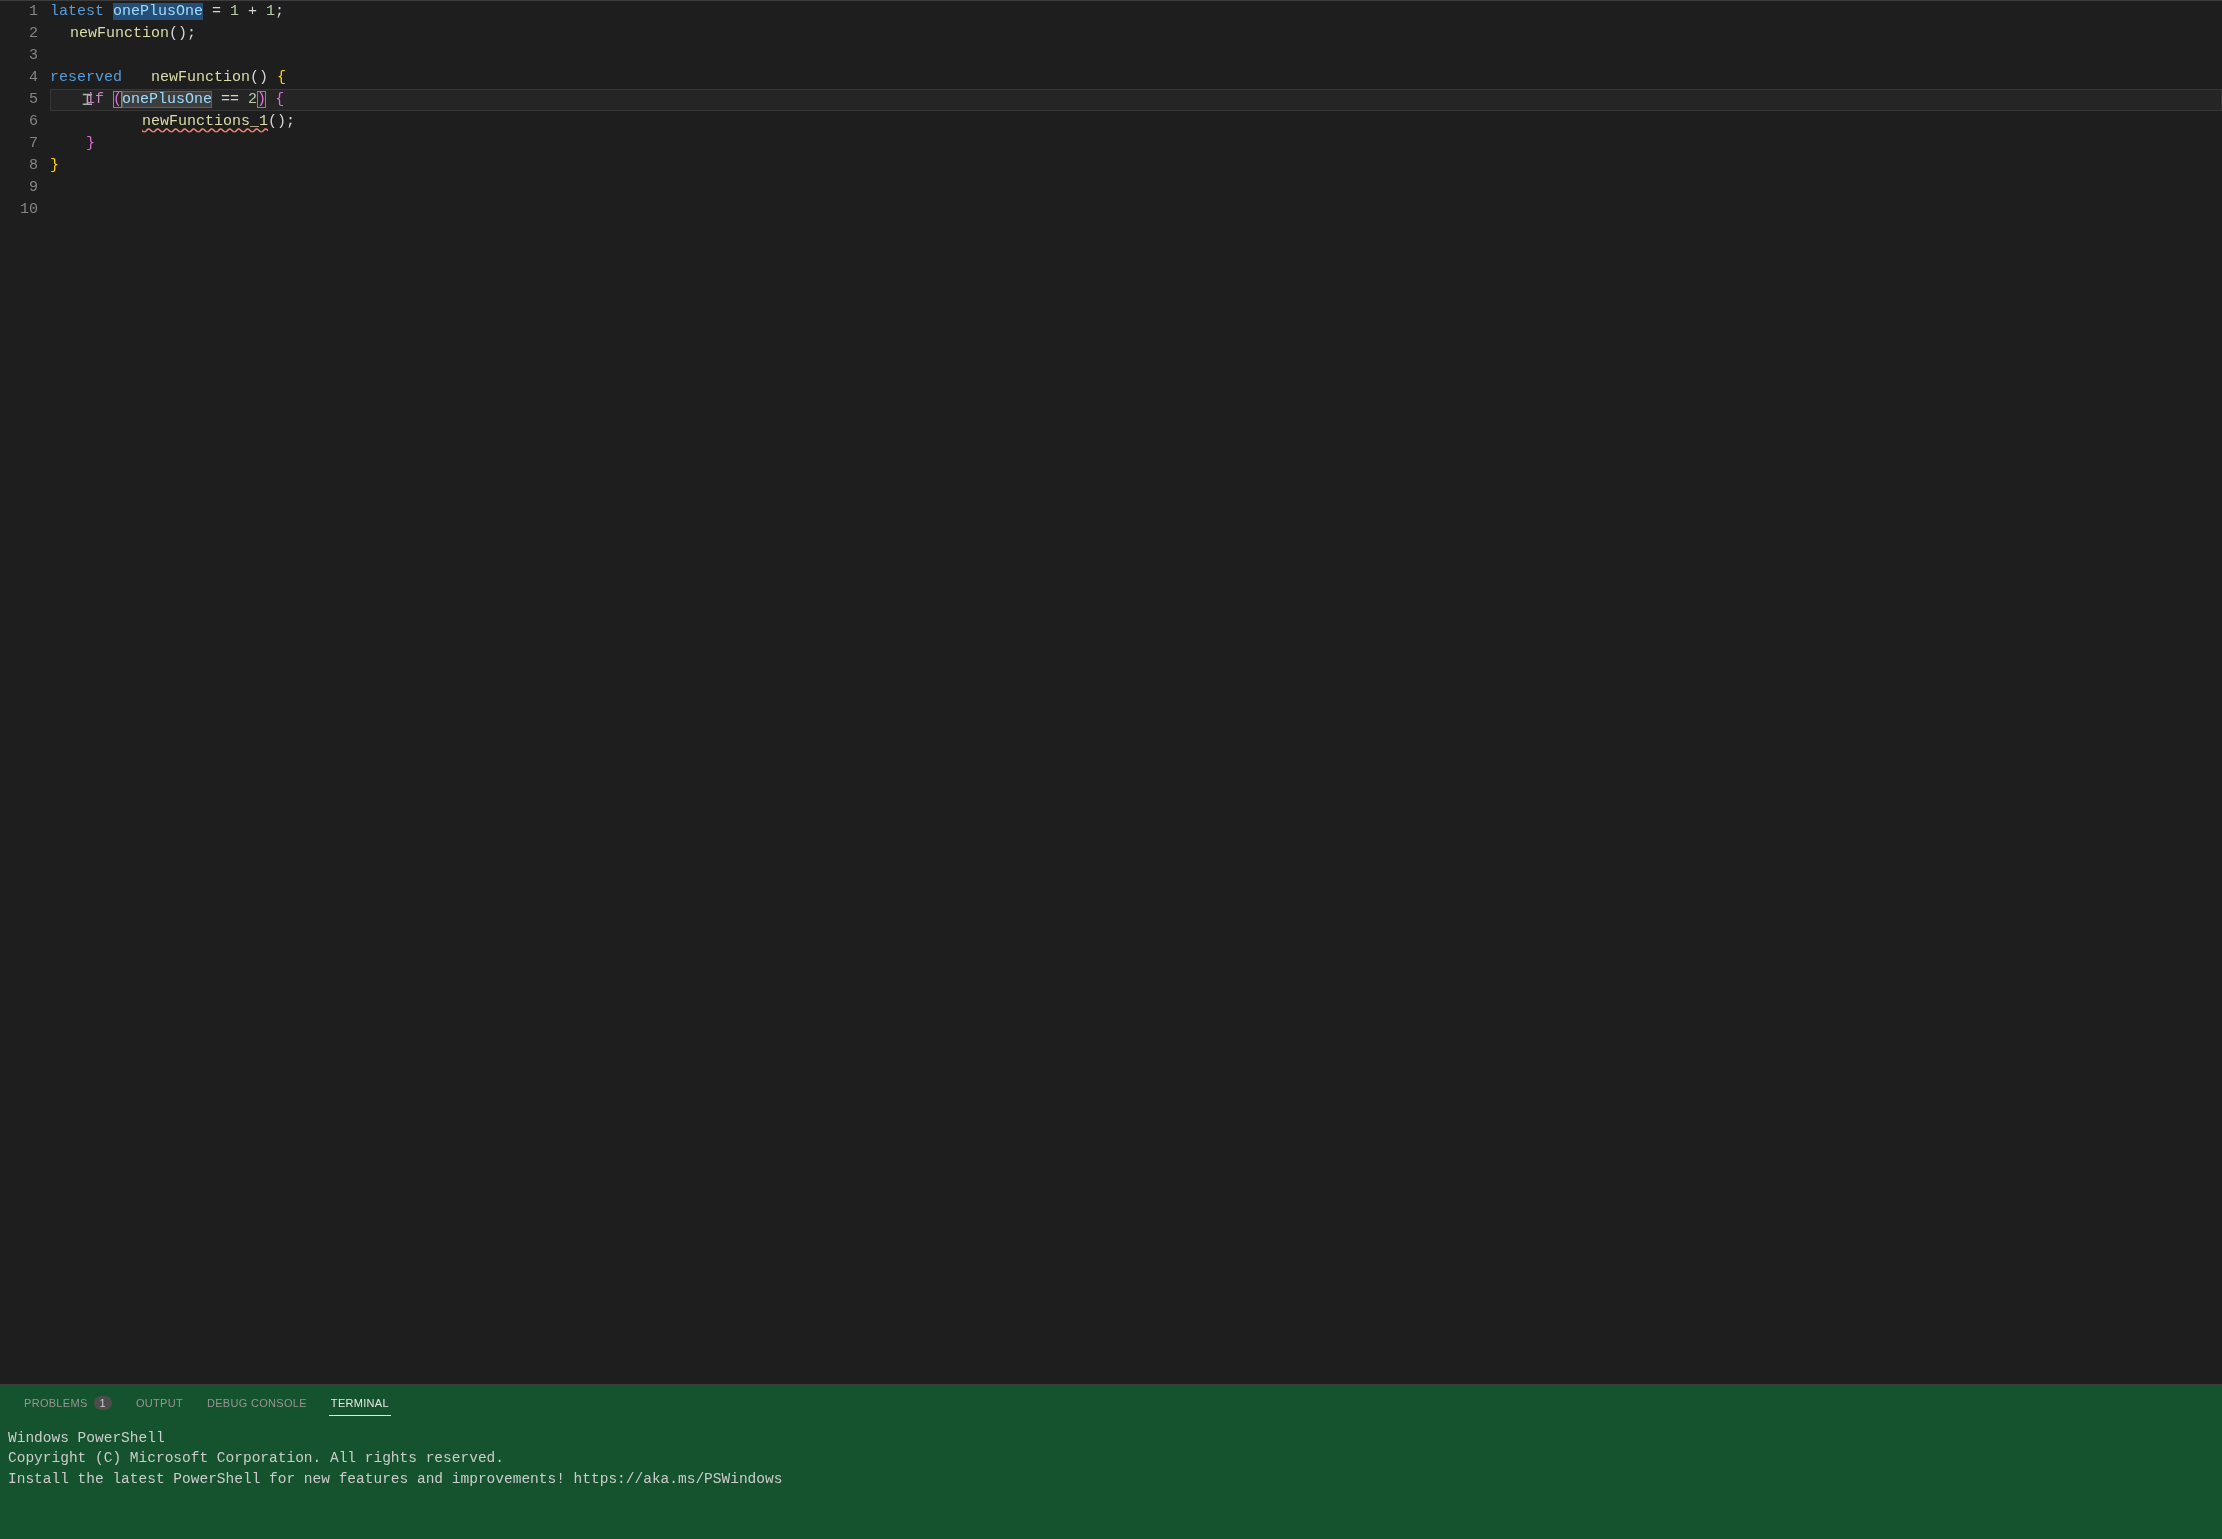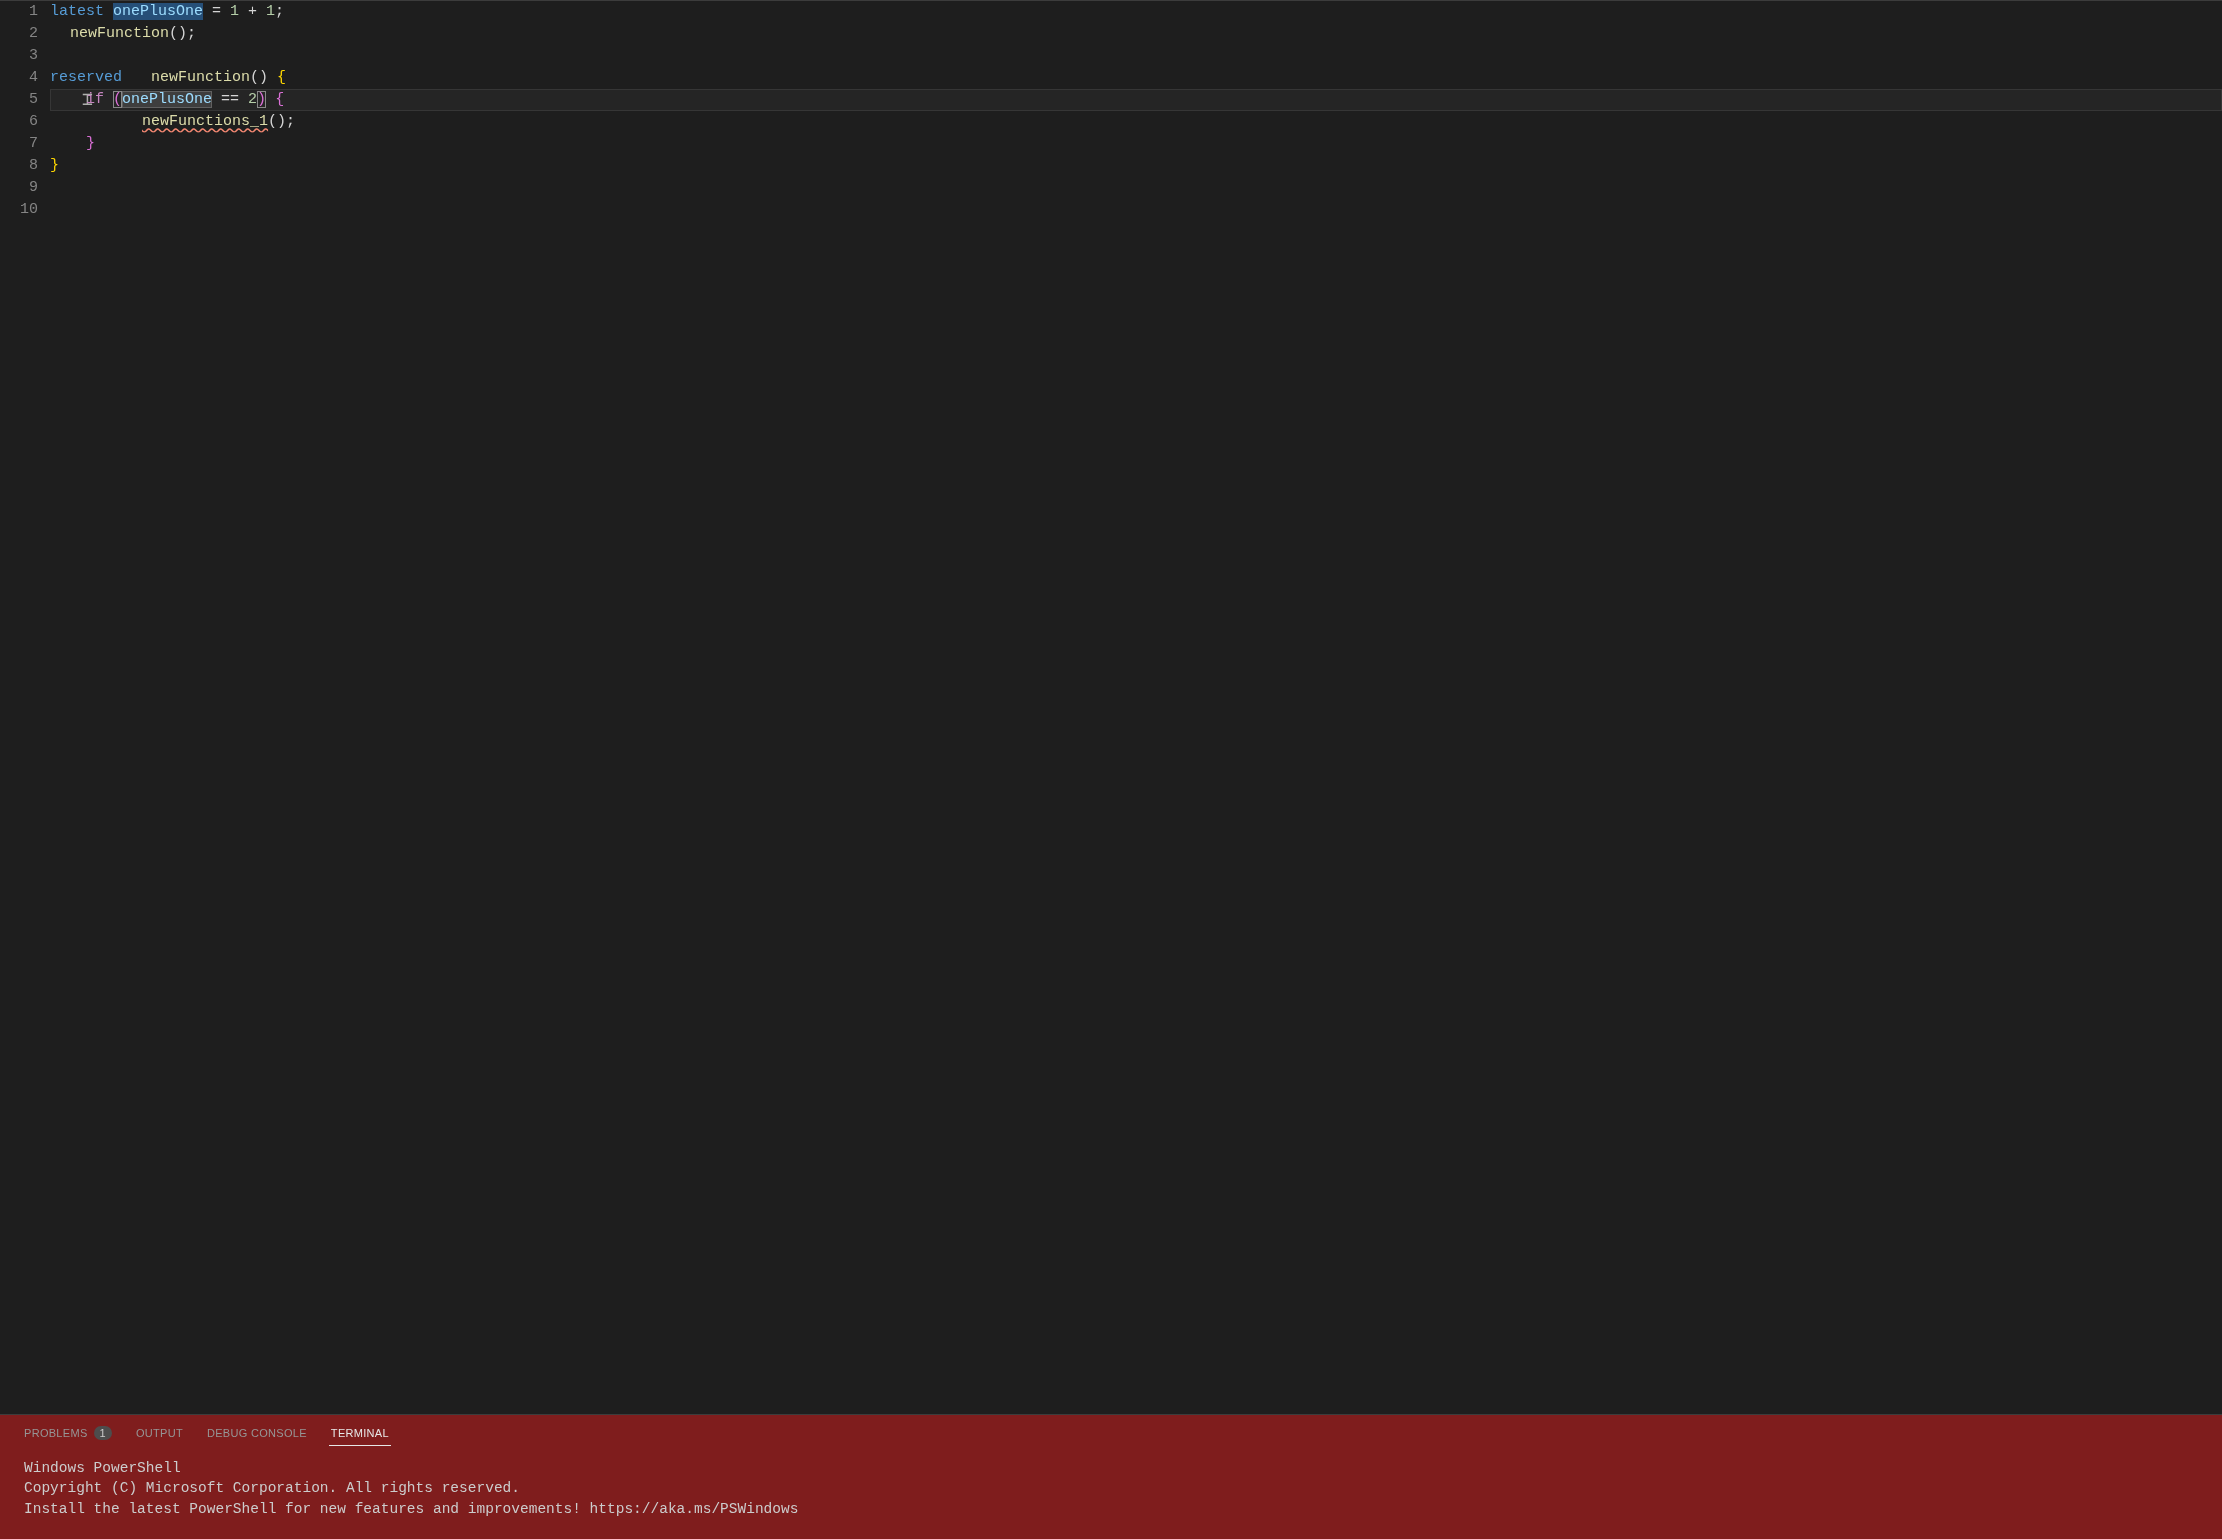--- a/index.html
+++ b/index.html
@@ -85,25 +85,25 @@
     }
     .text-cursor-beam {
       position: absolute;
       left: 32px;
       top: 87px;
       color: #aeafad;
       font-size: 18px;
       pointer-events: none;
     }
     .panel {
-      height: 125px;
+      height: 155px;
       border-top: 1px solid #3c3c3c;
       display: flex;
       flex-direction: column;
-      background: #7f1d1d;
+      background: #14532d;
     }
     .panel-tabs {
       display: flex;
       height: 35px;
       align-items: center;
       padding-left: 12px;
       gap: 0;
     }
     .panel-tab {
       padding: 6px 12px;
@@ -134,21 +134,21 @@
       color: #cccccc;
       border-radius: 9px;
       padding: 1px 6px;
       font-size: 11px;
       margin-left: 6px;
       min-width: 18px;
       text-align: center;
     }
     .terminal-content {
       flex: 1;
-      padding: 8px 24px;
+      padding: 8px 8px;
       font-family: 'Consolas', 'Courier New', monospace;
       font-size: 14.5px;
       color: #cccccc;
       line-height: 1.4;
     }
     .terminal-line {
       white-space: pre;
     }
     .top-border {
       height: 1px;

